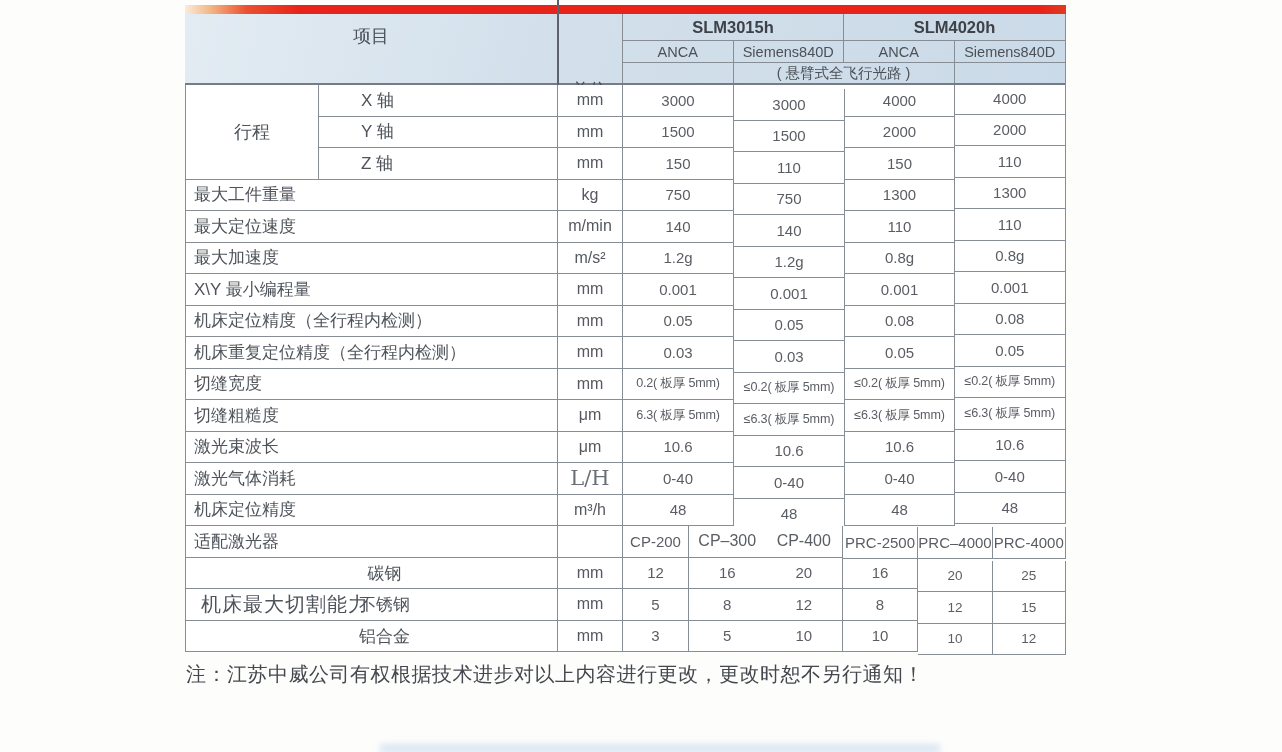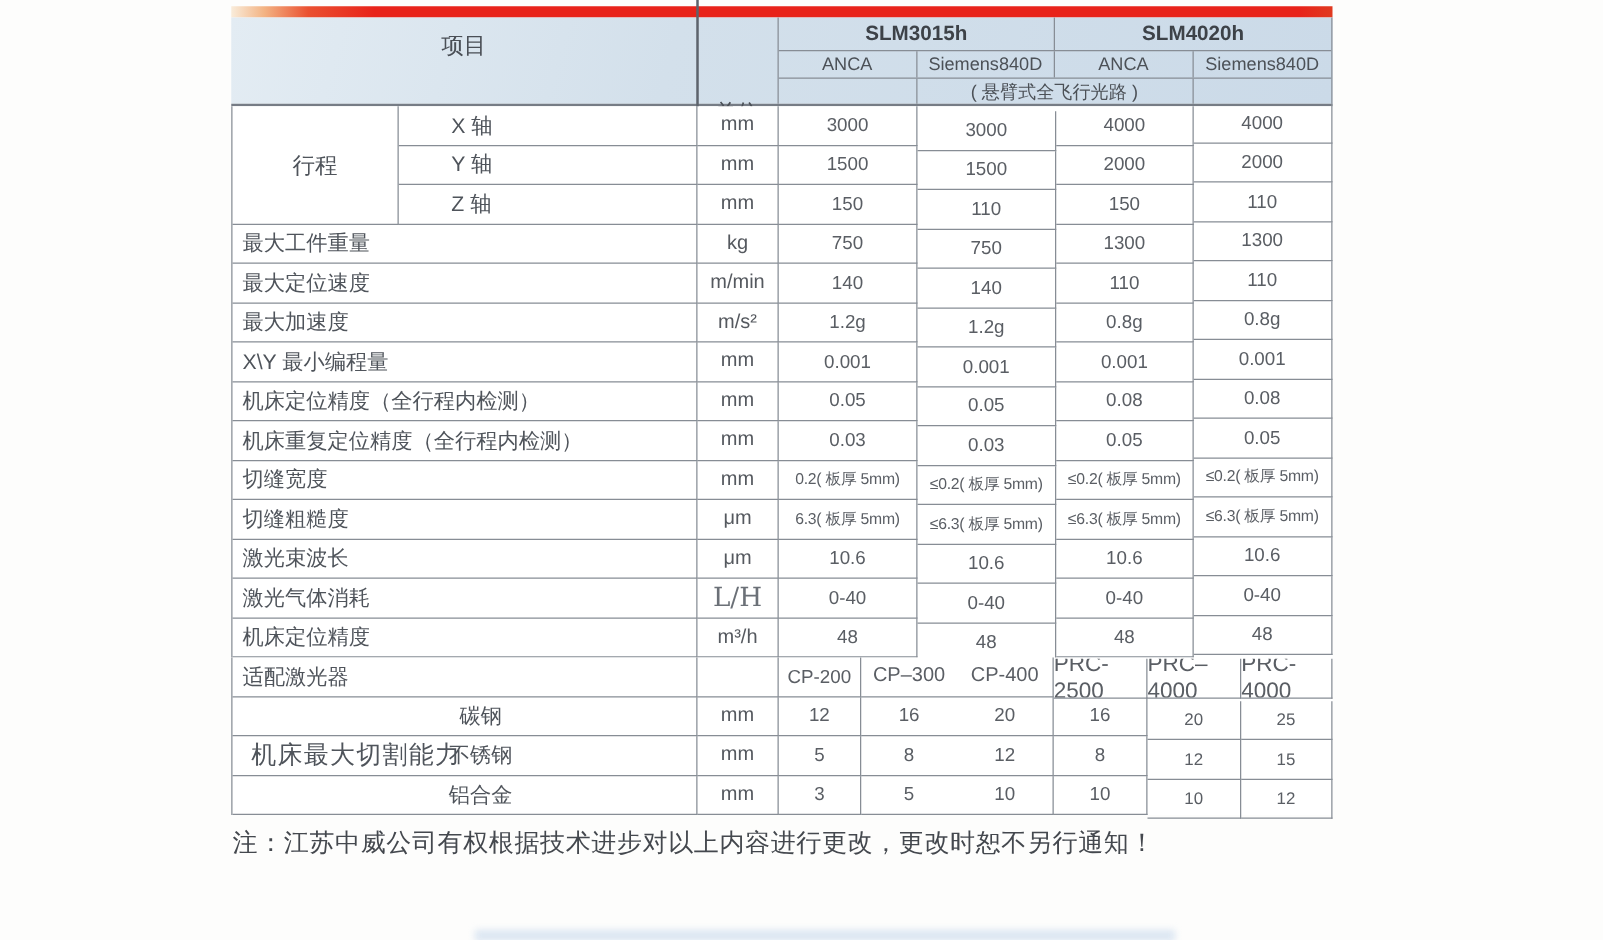--- a/index.html
+++ b/index.html
@@ -53,21 +53,21 @@
   .unit{font-size:16px;color:#55595f;}
   .unit.serif{font-family:"DejaVu Serif","Liberation Serif",serif;color:#6b7077;font-size:21px;}
   .val{font-size:15px;color:#5a5e64;}
   .v2{transform:translateY(4px);}
   .v4{transform:translateY(-2px);}
   .small{font-size:12.6px;letter-spacing:-0.2px;}
   .wide{display:flex;}
   .wide span{flex:0 0 50%;text-align:center;font-size:15px;color:#5a5e64;}
   .lv{font-size:15px;}
   .cpw span{font-size:16px;}
-  .pv{font-size:18px;transform:translateY(1px);}
+  .pv{font-size:15px;transform:translateY(1px);}
   .pv2{font-size:13.5px;transform:translateY(3px);}
   .cutlbl{position:relative;}
   .cutgrp{position:absolute;left:15px;top:50%;transform:translateY(-50%);font-size:20px;color:var(--label);white-space:nowrap;letter-spacing:1px;}
   .mat{position:absolute;left:13px;top:50%;transform:translateY(-50%);width:100%;text-align:center;font-size:17px;color:var(--label);}
   
   #note{position:absolute;left:186px;top:661px;font-size:20px;color:#44484e;letter-spacing:0.5px;}
   
   #smudge{position:absolute;left:380px;top:744px;width:560px;height:9px;background:rgba(186,208,233,0.5);filter:blur(3px);}
 </style>
 </head>

